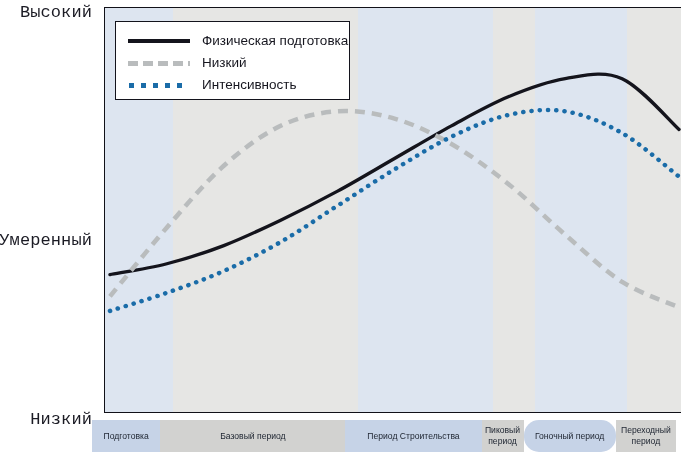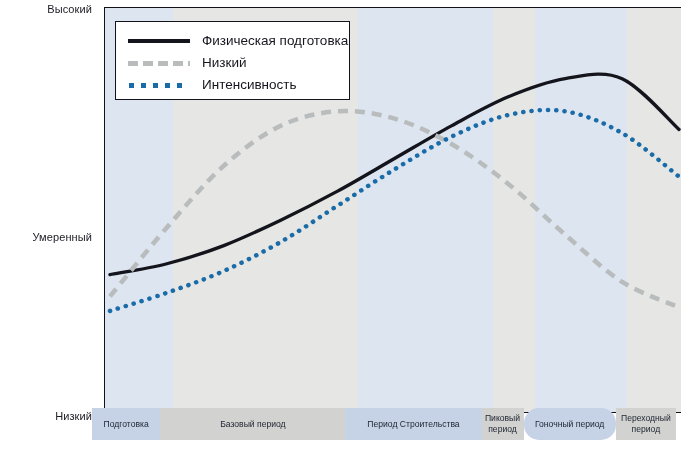--- a/index.html
+++ b/index.html
@@ -19,24 +19,25 @@
     left: 0; top: 0;
     width: 681px;
     height: 458px;
   }
 
   
   .ylabel {
     position: absolute;
     right: 589px;           
     text-align: left;
-    font-size: 11px;
+    font-size: 17px;
     color: #1b1b24;
     white-space: nowrap;
     letter-spacing: 0.1px;
+    font-family: Liberation Mono, monospace;
   }
   #ylabel-high   { top: 3px;   }
   #ylabel-mod    { top: 231px; }
   #ylabel-low    { top: 410px; margin-left: 27px; }
 
   
   #plot-frame {
     position: absolute;
     left: 104px;
     top: 7px;
@@ -115,21 +116,21 @@
     font-size: 13.5px;
     color: #16161f;
     white-space: nowrap;
     line-height: 1;
   }
 
   
   #cat-strip {
     position: absolute;
     left: 92px;
-    top: 408px;
+    top: 420px;
     width: 584px;
     height: 32px;
     display: flex;
     box-sizing: border-box;
   }
   .cat-cell {
     display: flex;
     align-items: center;
     justify-content: center;
     text-align: center;

